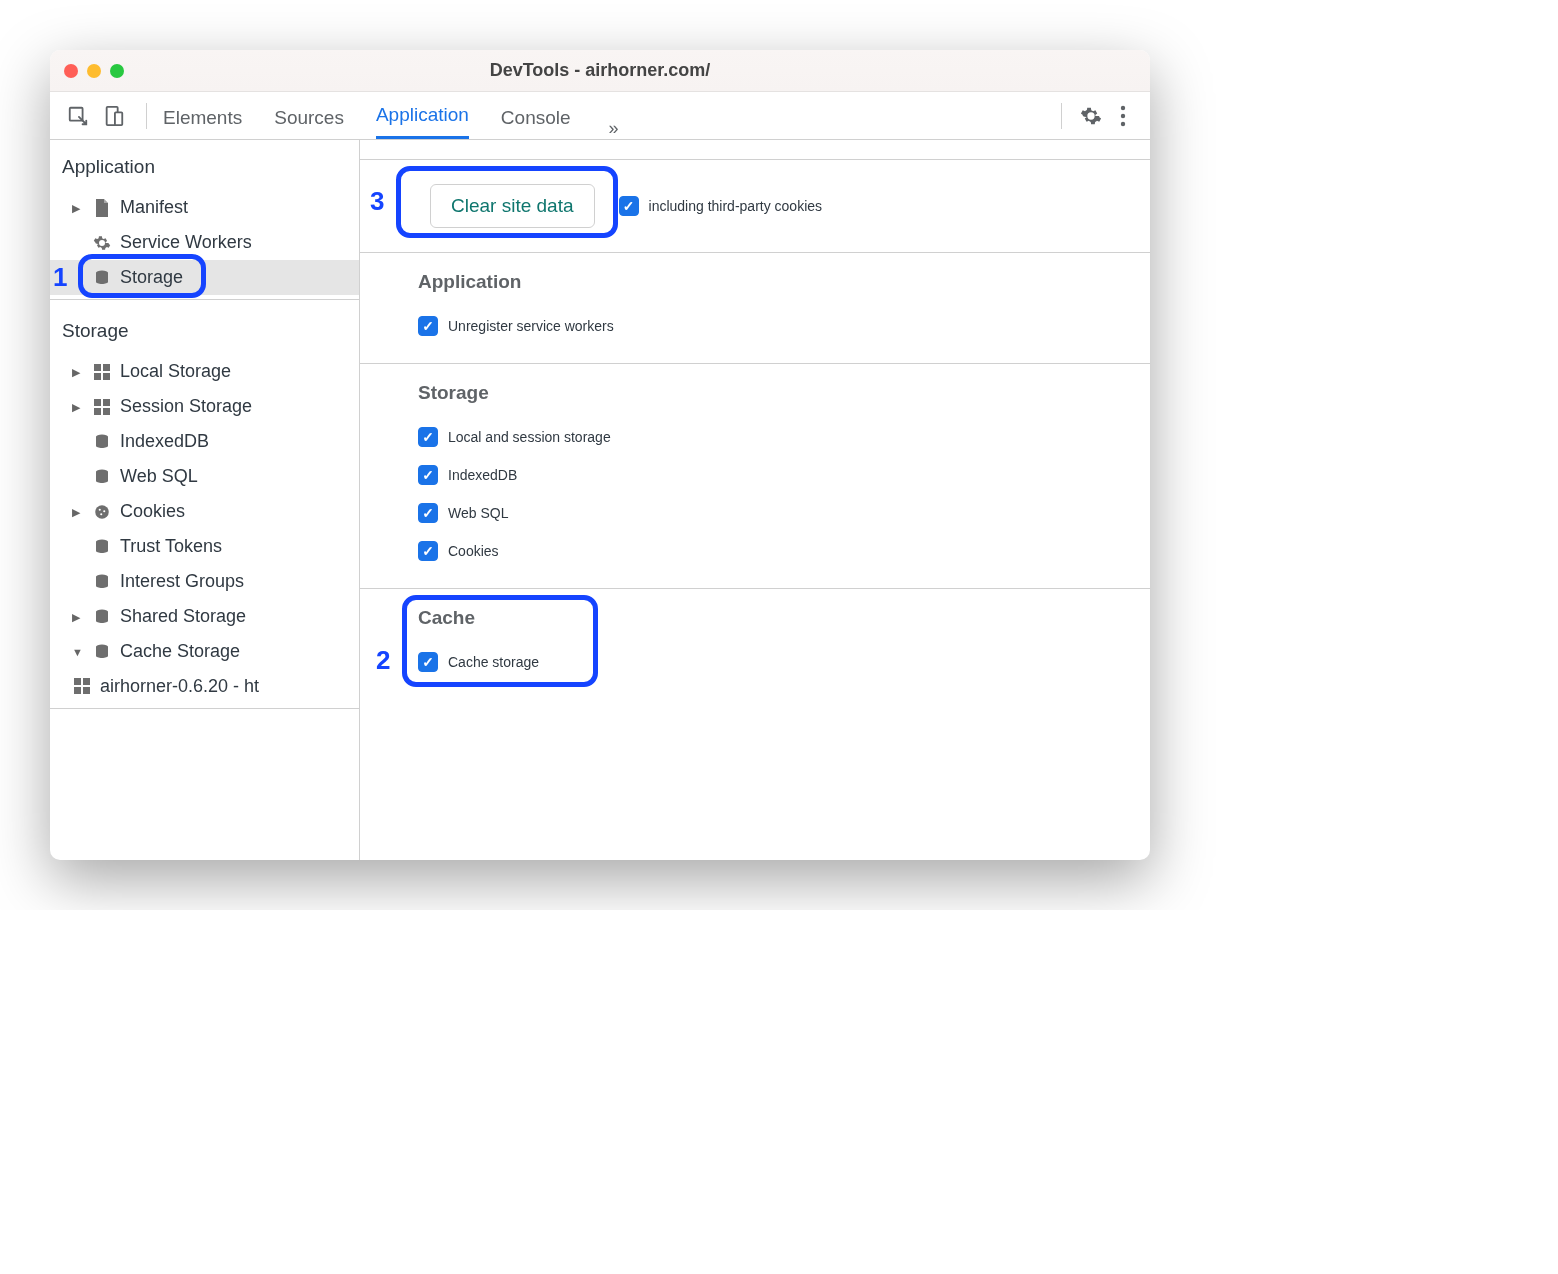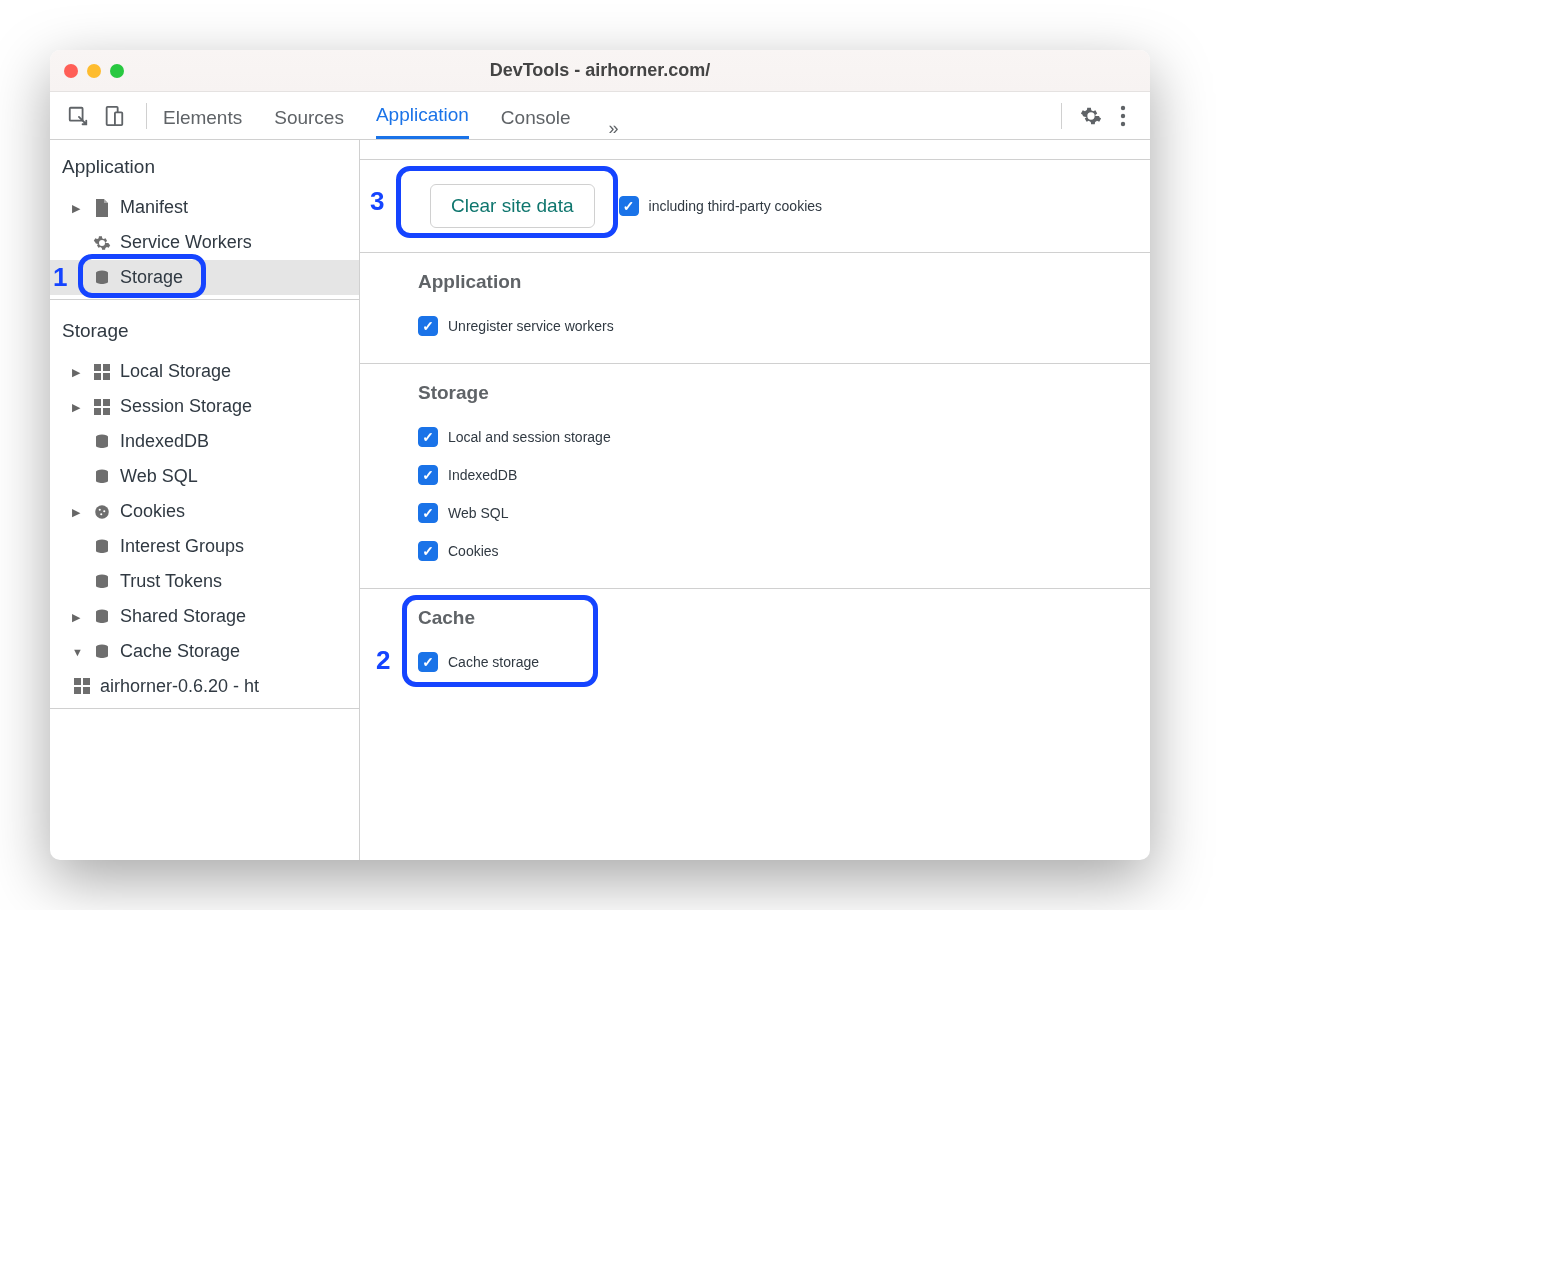--- a/index.html
+++ b/index.html
@@ -390,31 +390,31 @@
           <span>Cookies</span>
         </div>
         <div class="side-item">
           <span class="chev blank"></span>
           <span class="sicon">
               <svg width="18" height="18" viewBox="0 0 24 24" fill="#6e6e6e">
                 <ellipse cx="12" cy="5" rx="8" ry="3"></ellipse>
                 <path d="M4 5v6c0 1.7 3.6 3 8 3s8-1.3 8-3V5M4 11v6c0 1.7 3.6 3 8 3s8-1.3 8-3v-6"></path>
               </svg>
             </span>
+          <span>Trust Tokens</span>
+        </div>
+        <div class="side-item">
+          <span class="chev blank"></span>
+          <span class="sicon">
+              <svg width="18" height="18" viewBox="0 0 24 24" fill="#6e6e6e">
+                <ellipse cx="12" cy="5" rx="8" ry="3"></ellipse>
+                <path d="M4 5v6c0 1.7 3.6 3 8 3s8-1.3 8-3V5M4 11v6c0 1.7 3.6 3 8 3s8-1.3 8-3v-6"></path>
+              </svg>
+            </span>
           <span>Interest Groups</span>
-        </div>
-        <div class="side-item">
-          <span class="chev blank"></span>
-          <span class="sicon">
-              <svg width="18" height="18" viewBox="0 0 24 24" fill="#6e6e6e">
-                <ellipse cx="12" cy="5" rx="8" ry="3"></ellipse>
-                <path d="M4 5v6c0 1.7 3.6 3 8 3s8-1.3 8-3V5M4 11v6c0 1.7 3.6 3 8 3s8-1.3 8-3v-6"></path>
-              </svg>
-            </span>
-          <span>Trust Tokens</span>
         </div>
         <div class="side-item">
           <span class="chev right"></span>
           <span class="sicon">
               <svg width="18" height="18" viewBox="0 0 24 24" fill="#6e6e6e">
                 <ellipse cx="12" cy="5" rx="8" ry="3"></ellipse>
                 <path d="M4 5v6c0 1.7 3.6 3 8 3s8-1.3 8-3V5M4 11v6c0 1.7 3.6 3 8 3s8-1.3 8-3v-6"></path>
               </svg>
             </span>
           <span>Shared Storage</span>

